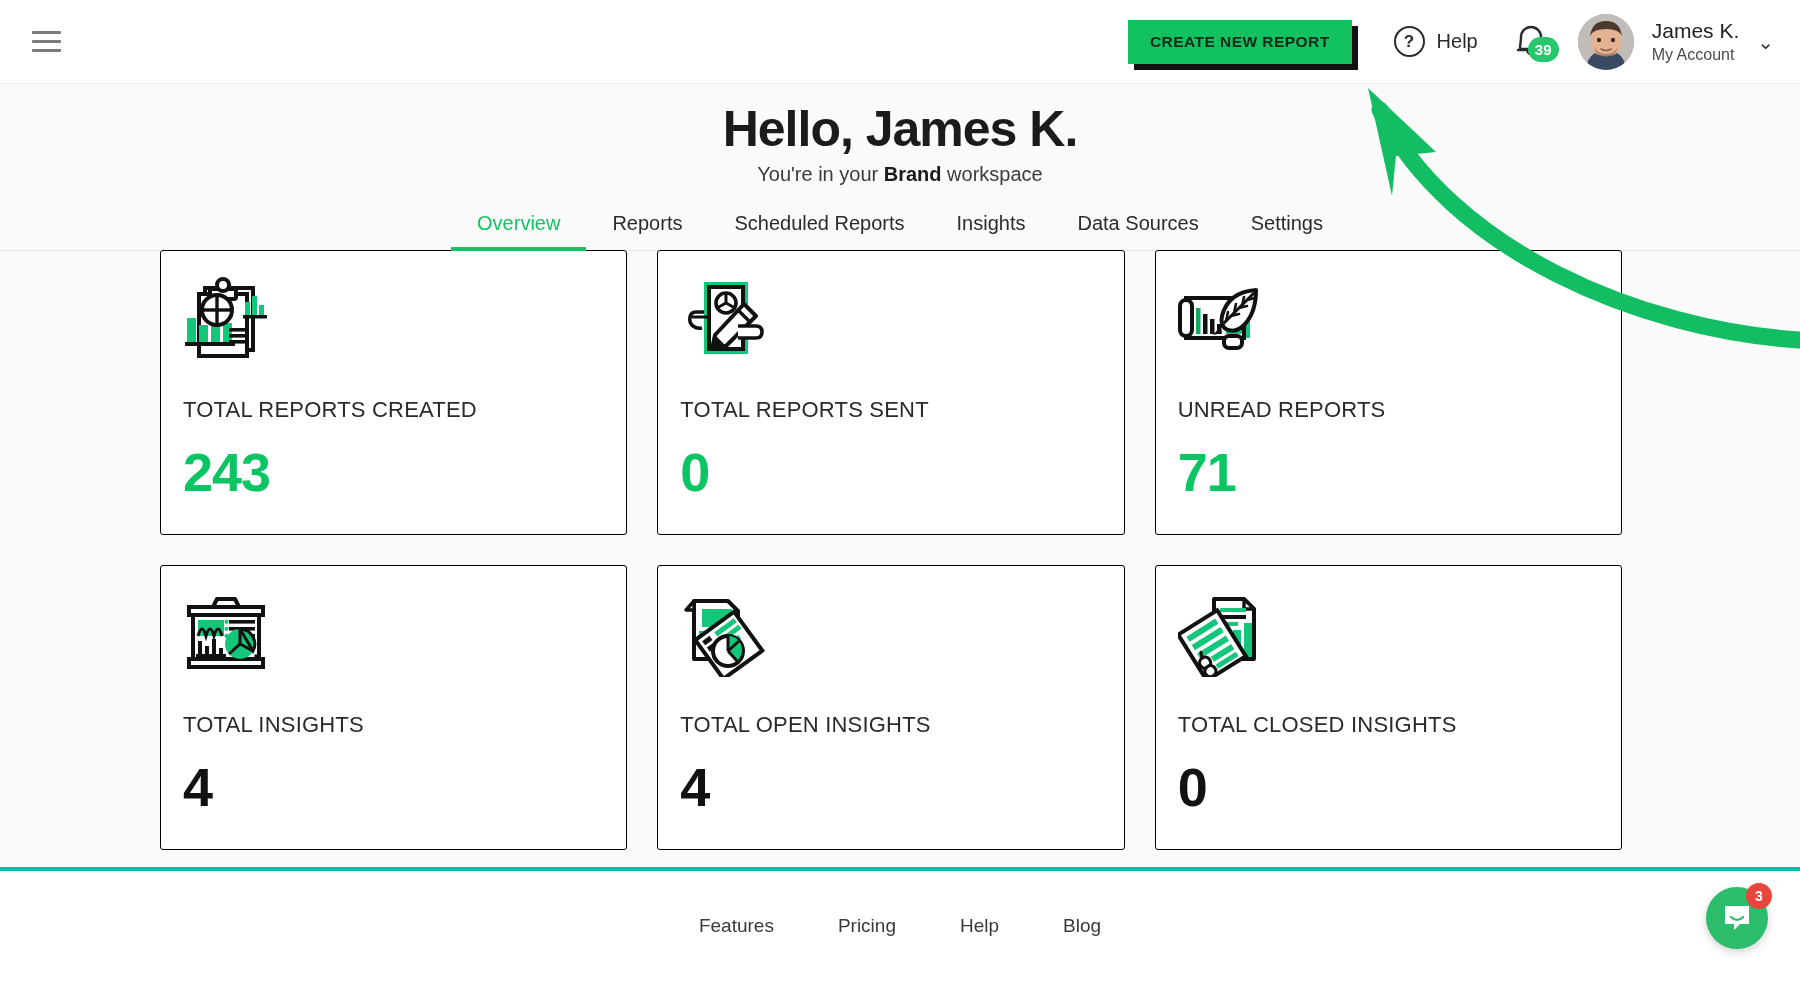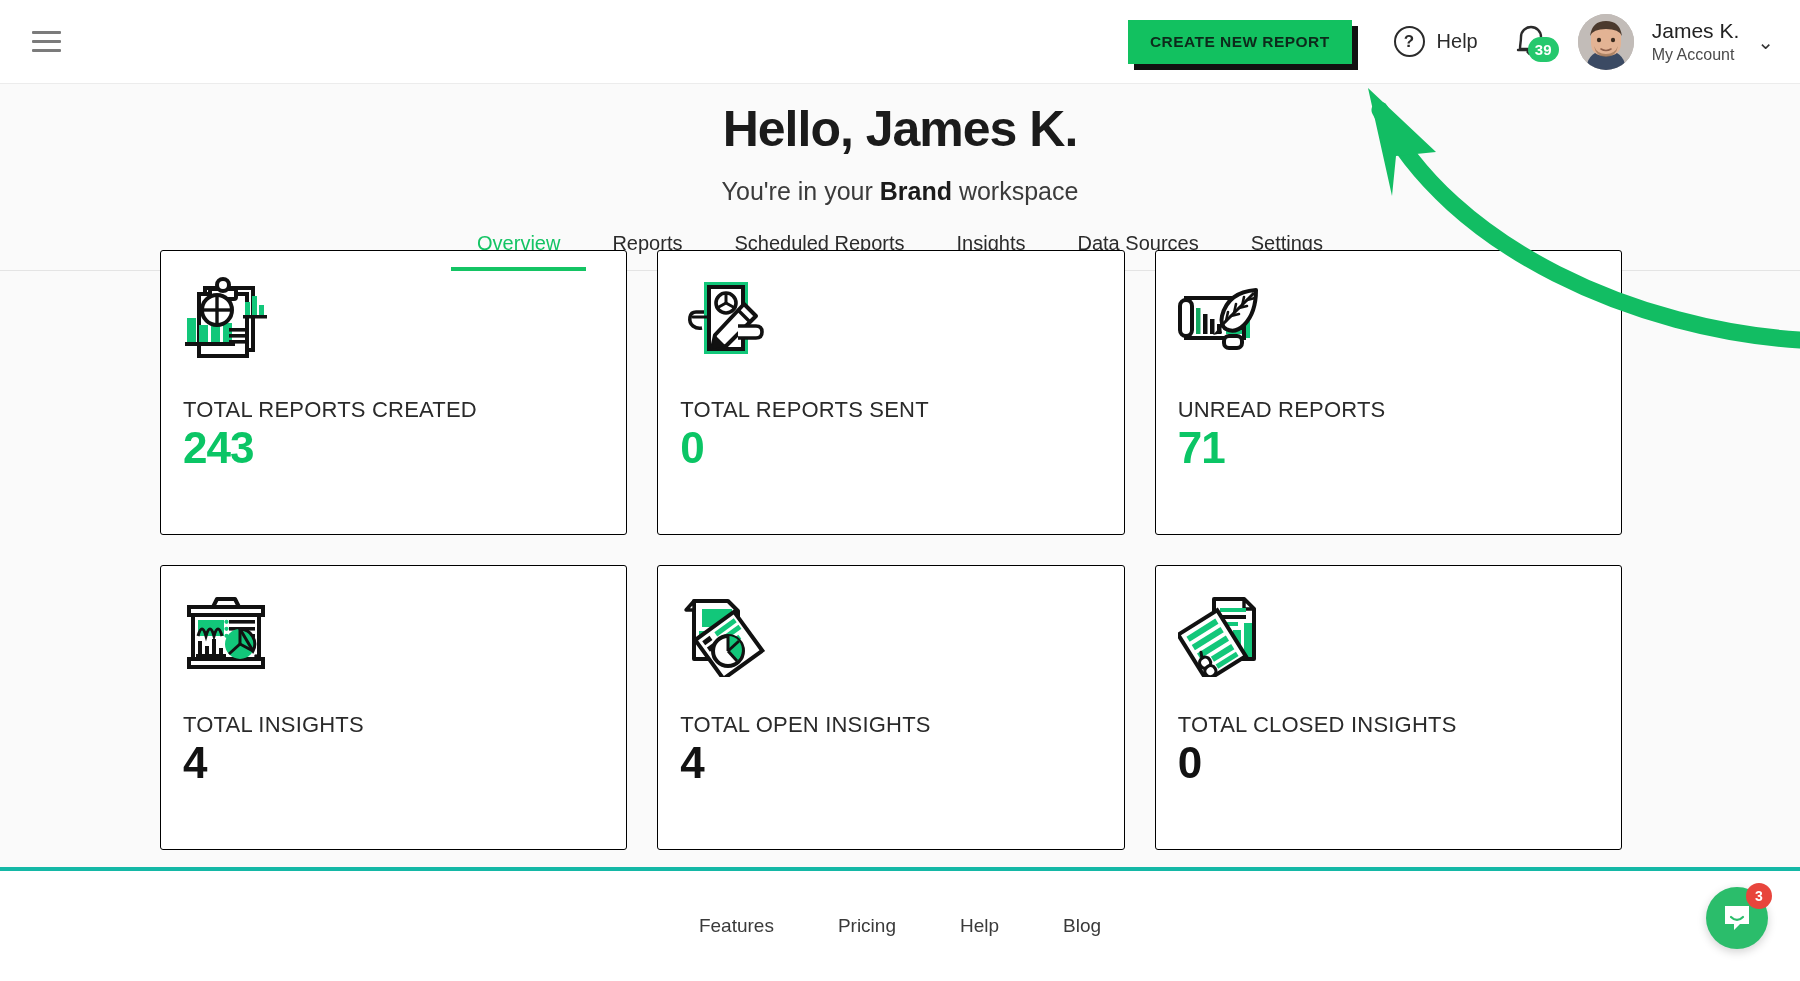--- a/index.html
+++ b/index.html
@@ -48,41 +48,41 @@
 
   .acct { display:flex; flex-direction:column; line-height:1.25; cursor:pointer; }
   .acct-name { font-size:21px; color:#222; }
   .acct-sub { font-size:16px; color:#4a4a4a; }
   .chev { margin-left:18px; color:#333; font-size:20px; cursor:pointer; }
 
   
   .hero { position:absolute; top:71px; left:0; width:1800px; text-align:center; }
   .greeting { font-size:50px; font-weight:bold; letter-spacing:-1px; color:#1b1b1b;
     padding-top:29px; }
-  .subtitle { font-size:25px; color:#3b3b3b; margin-top:19px; }
+  .subtitle { font-size:20px; color:#3b3b3b; margin-top:5px; }
   .subtitle b { font-weight:bold; color:#1b1b1b; }
 
   
   .tabs { display:flex; justify-content:center; align-items:flex-end; gap:0; margin-top:26px;
     position:relative; }
   .tabs:after { content:""; position:absolute; left:0; right:0; bottom:0; height:1px; background:#e4e4e4; }
   .tab { font-size:20px; color:#2b2b2b; padding:0 26px 16px 26px; cursor:pointer;
     position:relative; white-space:nowrap; }
   .tab.active { color:#14c464; font-weight:normal; }
   .tab.active:after { content:""; position:absolute; left:0; right:0; bottom:0;
     height:4px; background:#14c464; z-index:2; }
 
   
   .cards { position:absolute; top:250px; left:160px; width:1462px;
     display:grid; grid-template-columns:repeat(3,1fr); gap:30px 30px; }
   .card { background:#fff; border:1px solid #000000; border-radius:3px;
     height:285px; padding:23px 22px 0 22px; position:relative; }
   .card-icon { height:90px; display:flex; align-items:center; }
   .card-label { font-size:22px; color:#2a2a2a; letter-spacing:.2px; margin-top:33px; }
-  .card-value { font-size:44px; font-weight:bold; margin-top:0; letter-spacing:-1px; }
+  .card-value { font-size:54px; font-weight:bold; margin-top:18px; letter-spacing:-1px; }
   .card-value.green { color:#0bc565; }
   .card-value.dark { color:#121212; }
 
   
   .footer { position:absolute; bottom:0; left:0; width:1800px; height:114px;
     background:#fff; border-top:4px solid #14b8a6;
     display:flex; align-items:center; justify-content:center; gap:64px; }
   .footer a { font-size:19px; color:#3a3a3a; text-decoration:none; cursor:pointer; }
 
   

